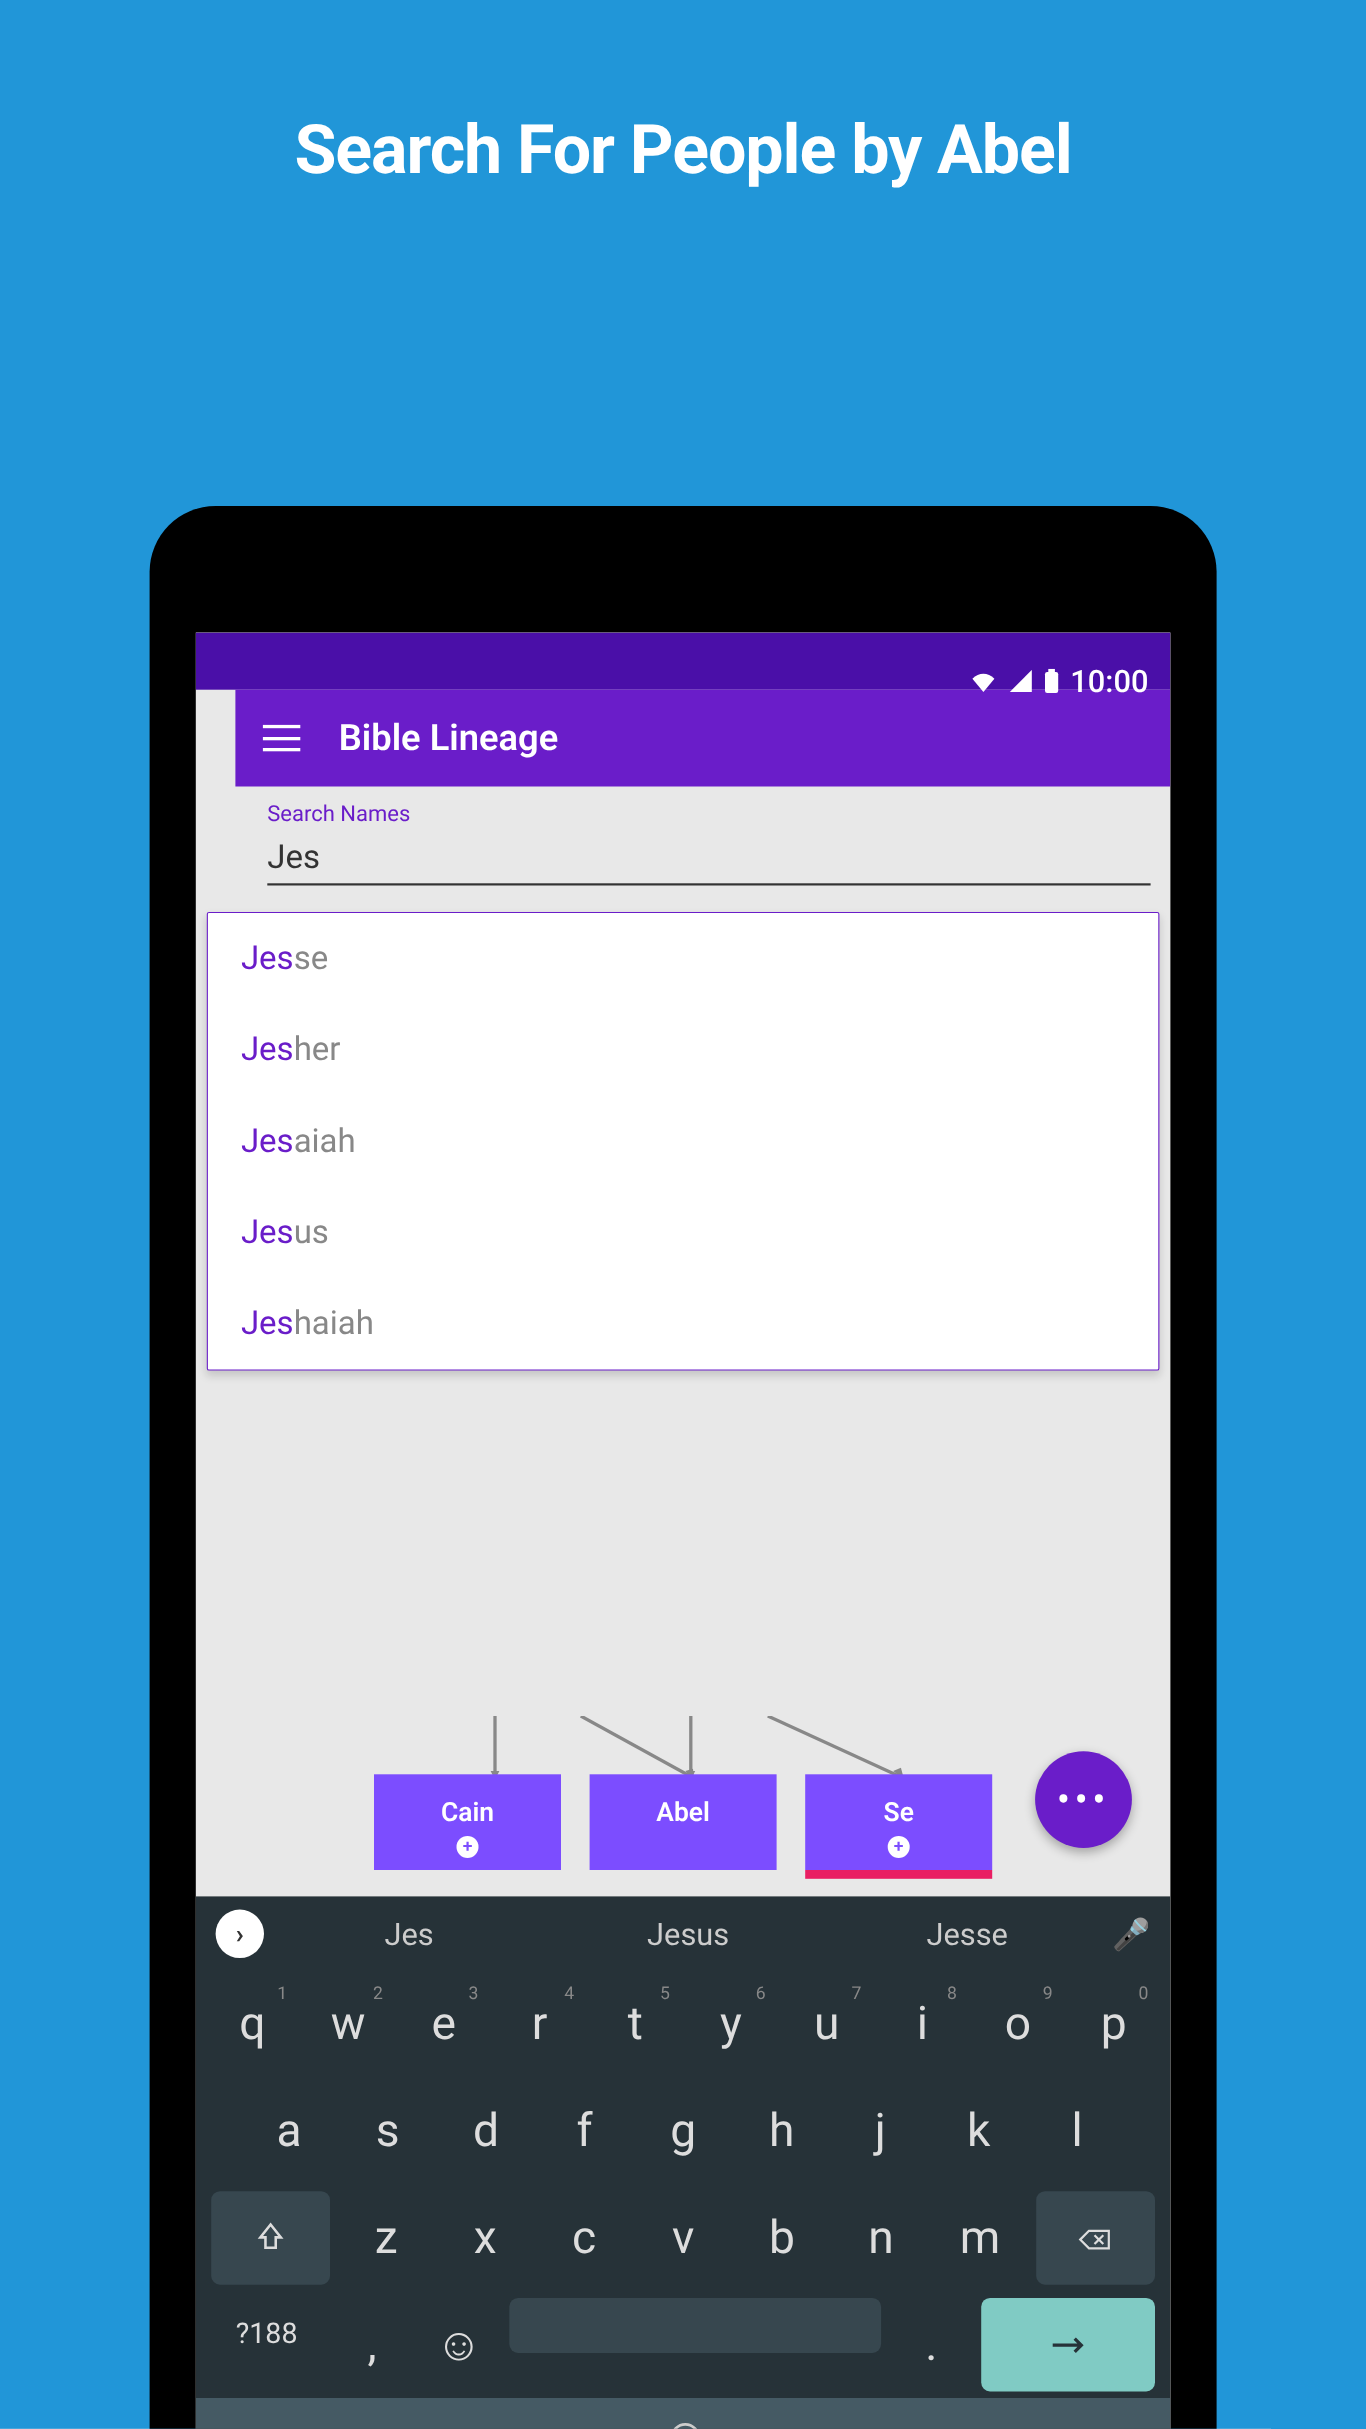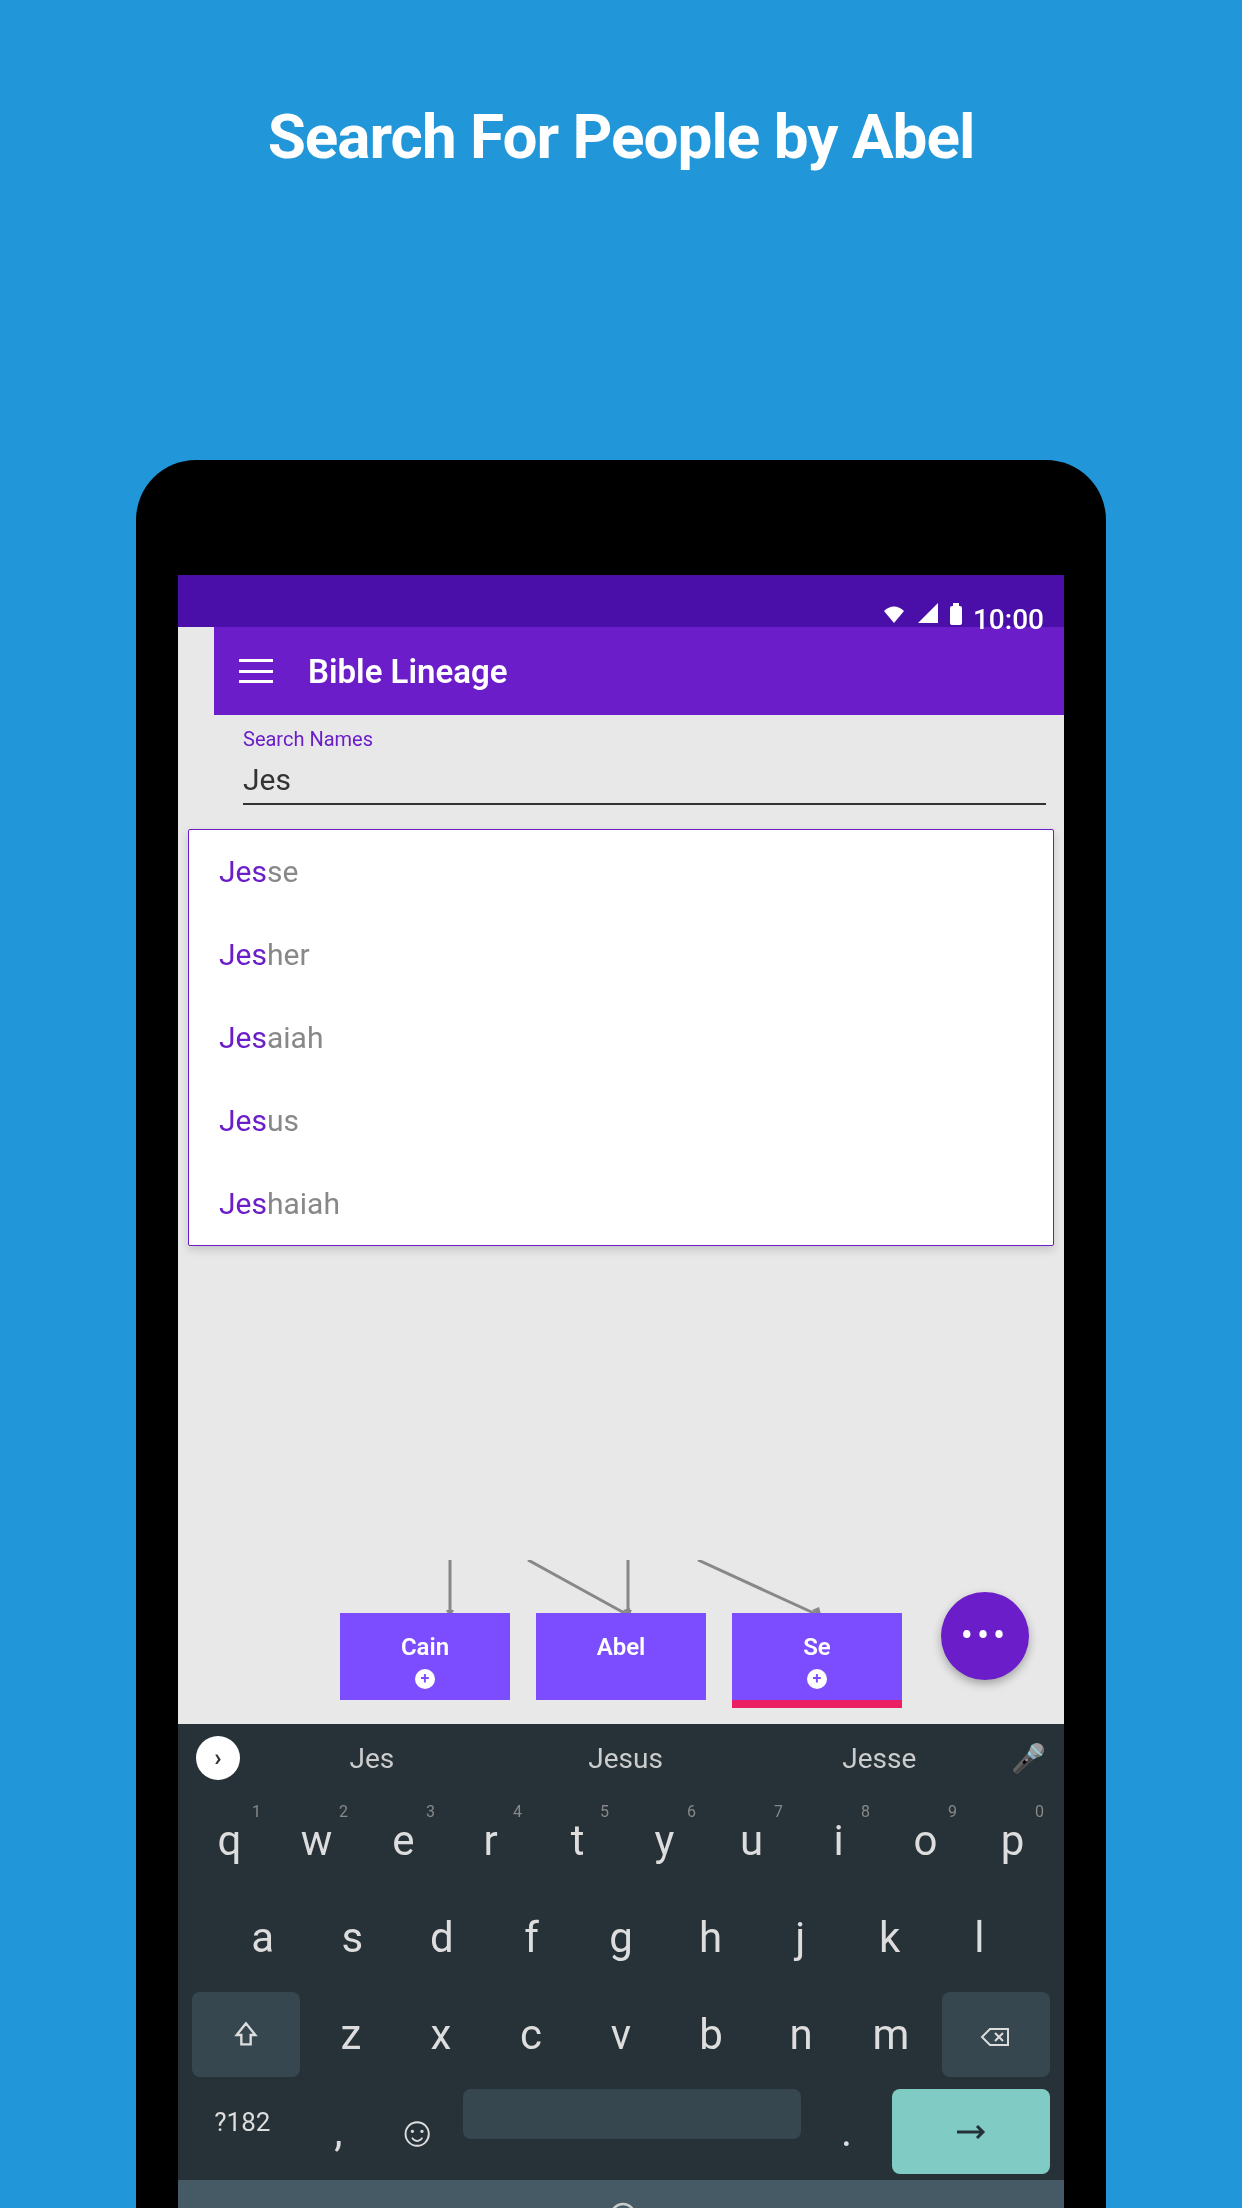--- a/index.html
+++ b/index.html
@@ -5,21 +5,21 @@
     * { margin: 0; padding: 0; box-sizing: border-box; font-family: -apple-system, BlinkMacSystemFont, 'Segoe UI', Roboto, sans-serif; }
     body { width: 1242px; height: 2208px; background: #2196D8; overflow: hidden; position: relative; }
     
     .promo-title { color: white; font-size: 62px; font-weight: 700; text-align: center; padding: 100px 40px 0; letter-spacing: -1px; }
     
     .phone-frame { position: absolute; top: 460px; left: 50%; transform: translateX(-50%); width: 970px; height: 1800px; background: #000; border-radius: 60px 60px 0 0; padding: 115px 42px 0; }
     
     .screen { width: 100%; height: 100%; background: #e8e8e8; position: relative; overflow: hidden; }
     
     .status-bar { background: #4A0FA8; height: 52px; display: flex; align-items: center; justify-content: flex-end; padding: 0 20px; gap: 12px; }
-    .status-icons { display: flex; gap: 10px; margin-top: 36px; }
+    .status-icons { display: flex; align-items: center; gap: 10px; margin-top: 36px; }
     .status-time { color: white; font-size: 28px; font-weight: 500; }
     
     .app-bar { background: #6A1DC9; height: 88px; display: flex; align-items: center; padding: 0 25px; gap: 35px; margin-left: 36px; }
     .menu-icon { width: 34px; height: 24px; display: flex; flex-direction: column; justify-content: space-between; }
     .menu-line { width: 100%; height: 3px; background: white; }
     .app-title { color: white; font-size: 33px; font-weight: 600; }
     
     .search-section { padding: 12px 18px; margin-left: 47px; }
     .search-label { color: #6A1DC9; font-size: 20px; }
     .search-input-container { border-bottom: 2px solid #333; padding: 6px 0; margin-top: 5px; }
@@ -185,21 +185,21 @@
         </div>
         <div id="kb-row3" style="display:contents;"><div class="kb-key">z</div><div class="kb-key">x</div><div class="kb-key">c</div><div class="kb-key">v</div><div class="kb-key">b</div><div class="kb-key">n</div><div class="kb-key">m</div></div>
         <div class="kb-key kb-key-special" style="flex:1.2;">
           <svg width="32" height="24" viewBox="0 0 32 24" fill="none" stroke="#ddd" stroke-width="2">
               <path d="M10 4L2 12l8 8h18V4H10z"></path>
               <path d="M15 8l8 8M23 8l-8 8"></path>
             </svg>
         </div>
       </div>
       <div class="kb-row">
-        <div class="kb-key kb-123">?182</div>
+        <div class="kb-key kb-123">?188</div>
         <div class="kb-key" style="flex:0.7;">,</div>
         <div class="kb-key" style="flex:0.7;">☺</div>
         <div class="kb-space"></div>
         <div class="kb-key" style="flex:0.7;">.</div>
         <div class="kb-key kb-key-enter">
           <svg width="32" height="20" viewBox="0 0 32 20" fill="#263238">
               <path d="M2 10h26M22 4l6 6-6 6" stroke="#263238" stroke-width="3" fill="none"></path>
             </svg>
         </div>
       </div>

